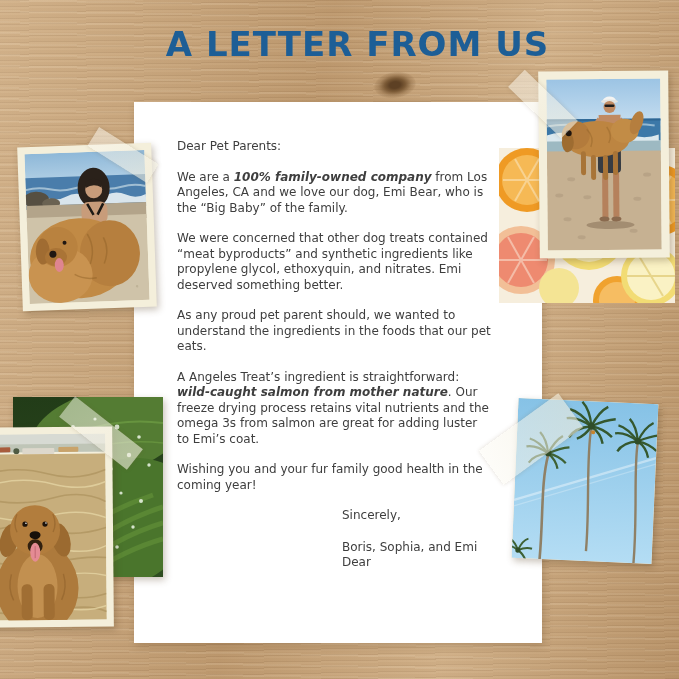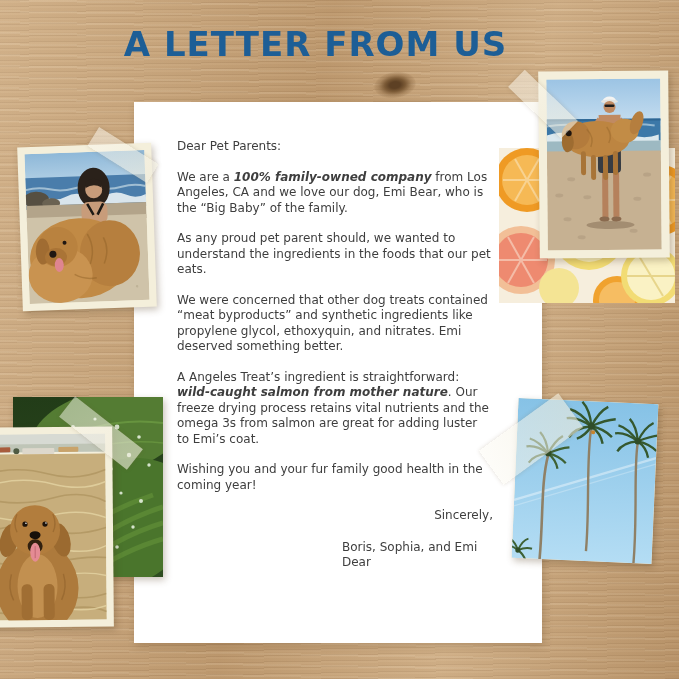--- a/index.html
+++ b/index.html
@@ -12,31 +12,31 @@
       repeating-linear-gradient(179deg, rgba(105,72,40,.15) 0 1px, rgba(210,180,142,.16) 1px 3px, rgba(172,137,97,.12) 3px 6px),
       repeating-linear-gradient(181deg, rgba(255,241,216,.14) 0 2px, rgba(255,255,255,0) 2px 11px);
   }
   .knot{
     position:absolute;left:374px;top:72px;width:42px;height:26px;border-radius:50%;
     background:radial-gradient(ellipse at 50% 50%, #5d4024 0 18%, #7b5a36 35%, rgba(139,104,66,.45) 55%, rgba(139,104,66,0) 75%);
     transform:rotate(-8deg);
   }
   .title{
     position:absolute;left:0;top:24px;width:631px;text-align:center;
-    font-size:34px;font-weight:bold;letter-spacing:1px;color:#1d5e96;
+    font-size:34px;font-weight:bold;letter-spacing:1px;color:#1d5e96;padding-left:42px;
   }
   .letter{
     position:absolute;left:134px;top:102px;width:408px;height:541px;z-index:10;
     background:#ffffff;box-sizing:border-box;padding:37px 49px 0 43px;
     box-shadow:2px 3px 8px rgba(80,55,25,.22);
     color:#3e3e3e;font-size:12px;line-height:15.5px;
   }
   .letter p{margin:0 0 15px 0;}
   .letter .bi{font-weight:bold;font-style:italic;text-align:right;}
-  .letter .closing{margin:15px 0 16px 165px;text-align:right;}
+  .letter .closing{margin:15px 0 16px 165px;}
   .letter .signature{margin:0 0 0 165px;}
   .photo{
     position:absolute;box-sizing:border-box;background:#f4efdb;
     box-shadow:2px 3px 7px rgba(80,55,25,.30);
   }
   .photo svg{display:block;width:100%;height:100%;}
   .ph-woman{left:20px;top:145px;width:134px;height:164px;padding:7px;z-index:30;transform:rotate(-2deg);}
   .ph-man{left:539px;top:71px;width:130px;height:187px;padding:8px;z-index:30;transform:rotate(-0.5deg);}
   .ph-citrus{left:499px;top:148px;width:176px;height:155px;padding:0;z-index:20;box-shadow:none;}
   .ph-leaves{left:13px;top:397px;width:150px;height:180px;padding:0;z-index:20;}
@@ -58,22 +58,22 @@
 <div class="stage">
 
   <div class="knot"></div>
 
   <div class="title">A LETTER FROM US</div>
 
   <div class="letter">
     <p>Dear Pet Parents:</p>
     <div>
         <p><span>We are a </span><strong class="bi">100% family-owned company</strong><span> from Los Angeles, CA and we love our dog, Emi Bear, who is the “Big Baby” of the family.</span></p>
+        <p><span>We were concerned that other dog treats contained “meat byproducts” and synthetic ingredients like propylene glycol, ethoxyquin, and nitrates. Emi deserved something better.</span></p>
         <p><span>As any proud pet parent should, we wanted to understand the ingredients in the foods that our pet eats.</span></p>
-        <p><span>We were concerned that other dog treats contained “meat byproducts” and synthetic ingredients like propylene glycol, ethoxyquin, and nitrates. Emi deserved something better.</span></p>
         <p><span>A Angeles Treat’s ingredient is straightforward: </span><strong class="bi">wild-caught salmon from mother nature</strong><span>. Our freeze drying process retains vital nutrients and the omega 3s from salmon are great for adding luster to Emi’s coat.</span></p>
         <p><span>Wishing you and your fur family good health in the coming year!</span></p>
       </div>
     <p class="closing">Sincerely,</p>
     <p class="signature">Boris, Sophia, and Emi Dear</p>
   </div>
 
   <div class="photo ph-citrus">
     <svg viewBox="0 0 176 155" preserveAspectRatio="none">
       <rect width="176" height="155" fill="#f6eedd"></rect>

